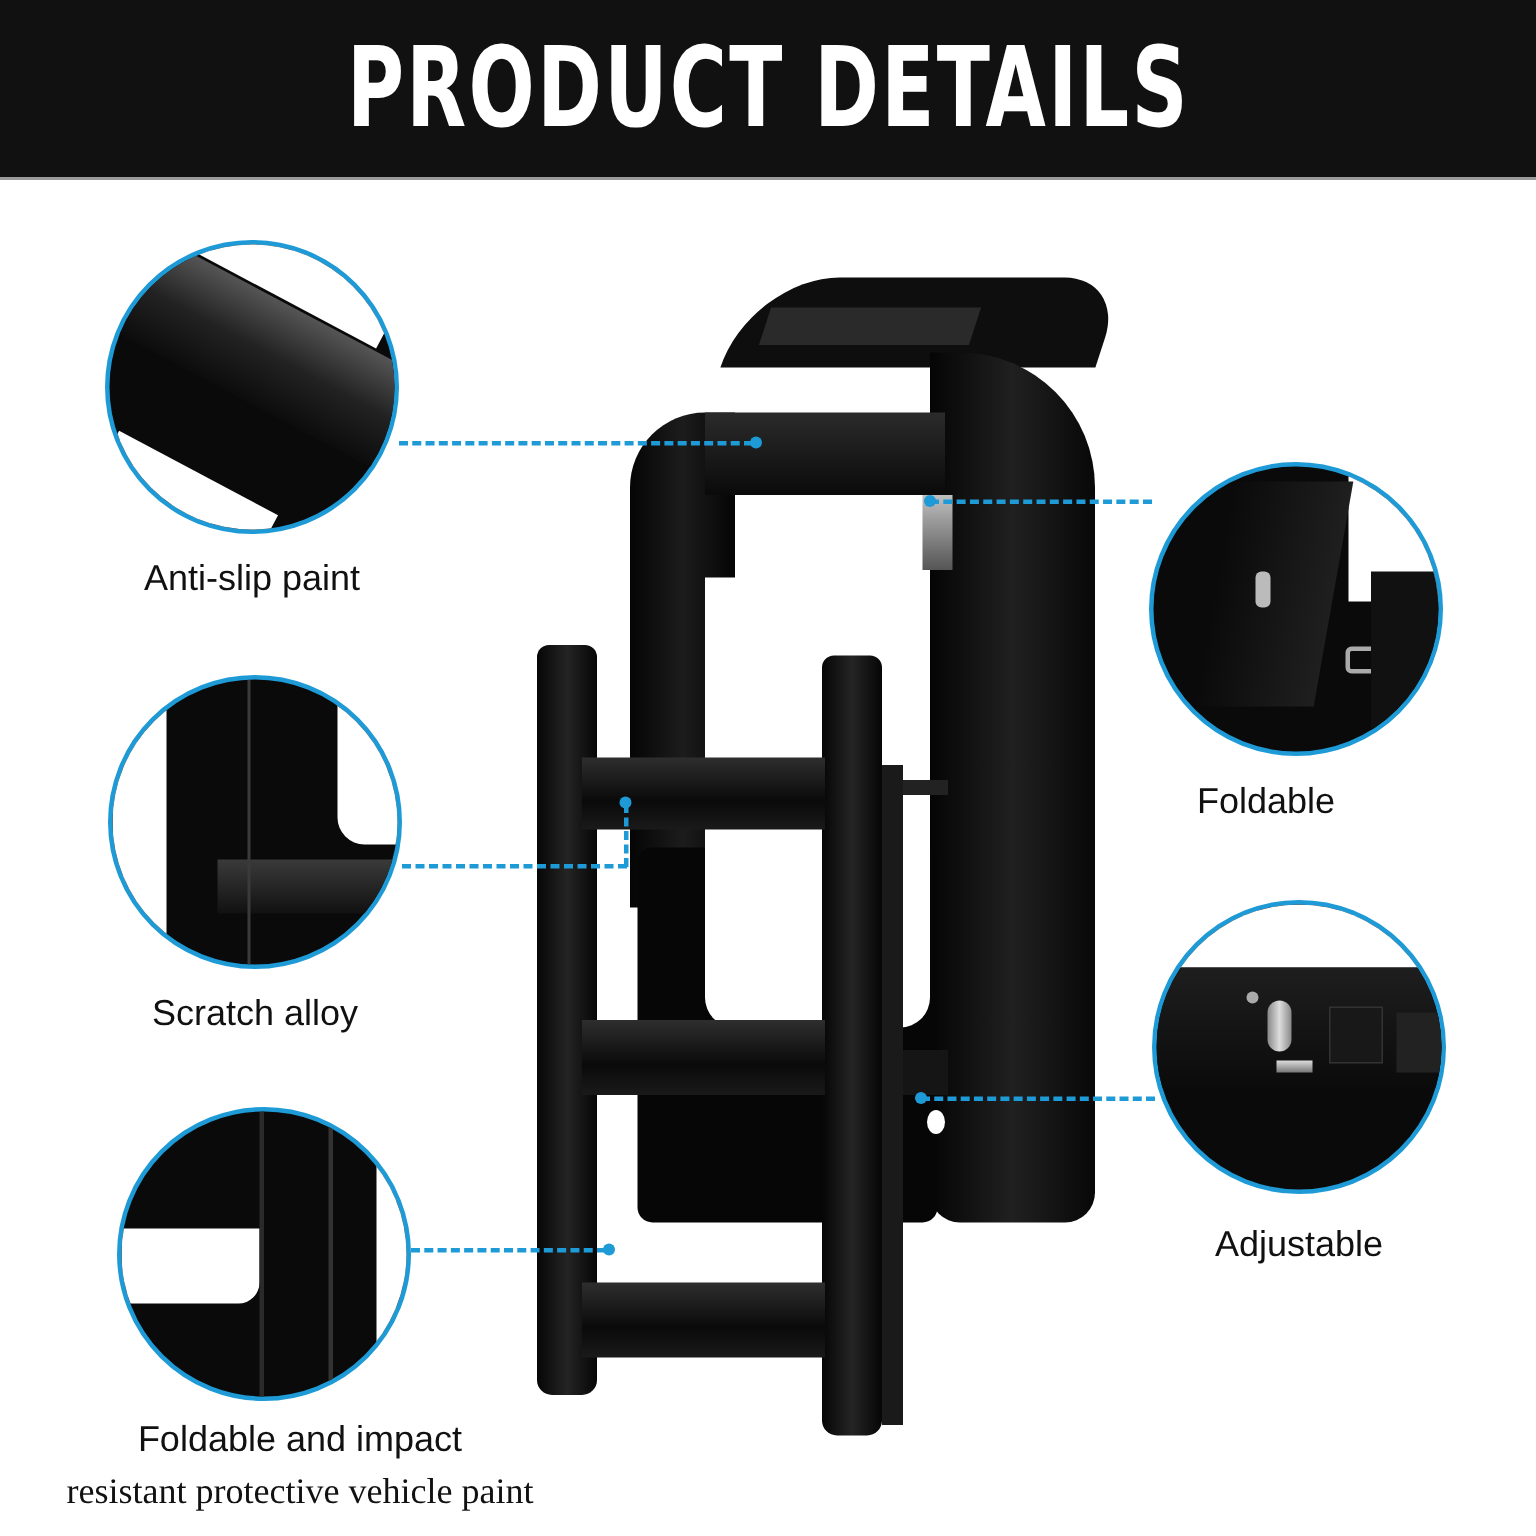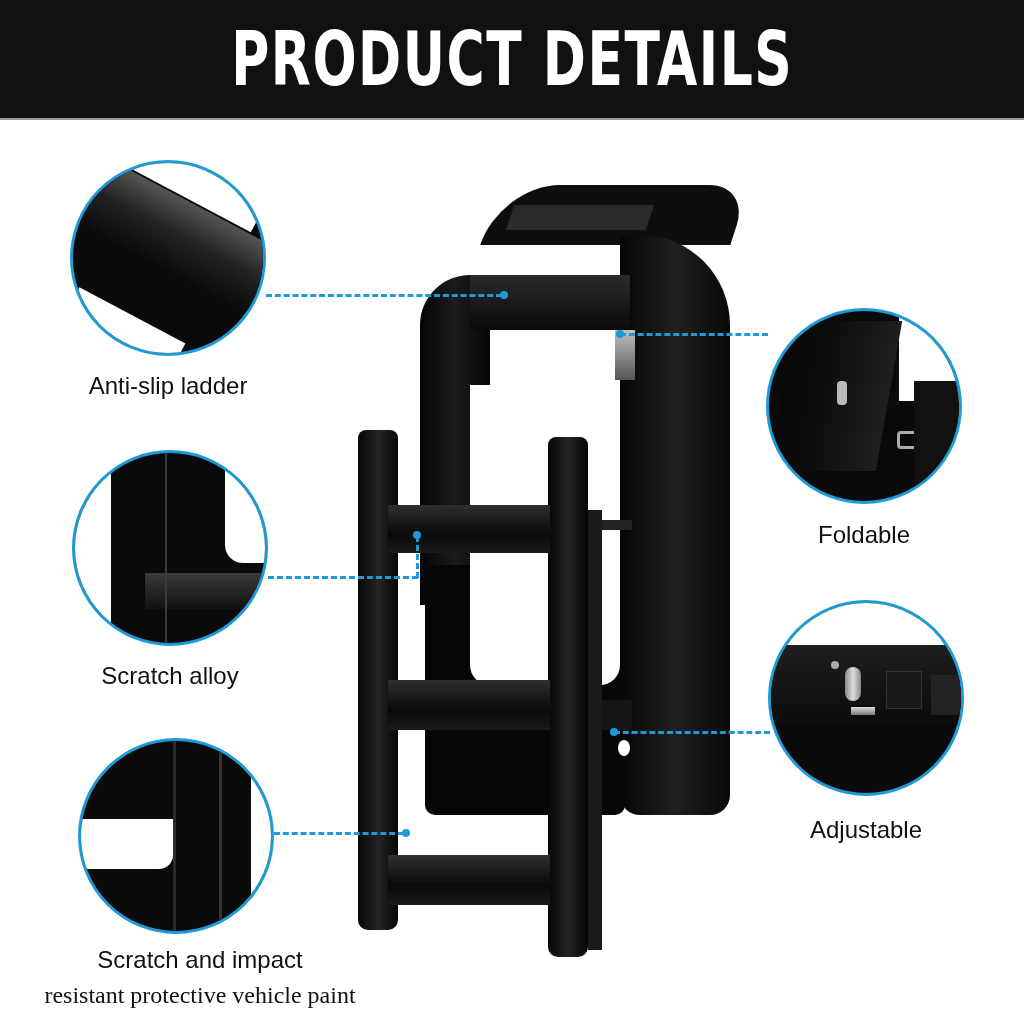--- a/index.html
+++ b/index.html
@@ -49,54 +49,54 @@
   <div style="position:absolute;left:278px;top:565px;width:12px;height:16px;border-radius:50%;background:#fff;"></div>
 </div>
 
 <div class="circle" style="left:70px;top:160px;width:196px;height:196px;">
   <div style="position:absolute;left:-20px;top:40px;width:260px;height:70px;background:linear-gradient(180deg,#555,#222 50%,#0c0c0c);transform:rotate(28deg);"></div>
   <div style="position:absolute;left:40px;top:-20px;width:160px;height:55px;background:#fff;transform:rotate(28deg);"></div>
   <div style="position:absolute;left:-10px;top:150px;width:120px;height:40px;background:#fff;transform:rotate(28deg);"></div>
 </div>
 <div class="dash" style="left:266px;top:294px;width:236px;"></div>
 <div class="dot" style="left:500px;top:291px;"></div>
-<div class="label" style="left:70px;top:372px;width:196px;">Anti-slip ladder</div>
+<div class="label" style="left:70px;top:372px;width:196px;">Anti-slip paint</div>
 
 <div class="circle" style="left:72px;top:450px;width:196px;height:196px;">
   <div style="position:absolute;left:0;top:0;width:36px;height:196px;background:#fff;"></div>
   <div style="position:absolute;left:150px;top:0;width:46px;height:110px;background:#fff;border-radius:0 0 0 18px;"></div>
   <div style="position:absolute;left:70px;top:120px;width:130px;height:36px;background:linear-gradient(180deg,#3a3a3a,#111);"></div>
   <div style="position:absolute;left:90px;top:0;width:2px;height:196px;background:#3a3a3a;"></div>
 </div>
 <div class="dash" style="left:268px;top:576px;width:150px;"></div>
 <div class="vdash" style="left:416px;top:536px;height:42px;"></div>
 <div class="dot" style="left:413px;top:531px;"></div>
 <div class="label" style="left:72px;top:662px;width:196px;">Scratch alloy</div>
 
 <div class="circle" style="left:78px;top:738px;width:196px;height:196px;">
   <div style="position:absolute;left:0;top:78px;width:92px;height:50px;background:#fff;border-radius:0 0 14px 0;"></div>
   <div style="position:absolute;left:92px;top:0;width:3px;height:196px;background:#2a2a2a;"></div>
   <div style="position:absolute;left:138px;top:0;width:3px;height:196px;background:#333;"></div>
   <div style="position:absolute;left:170px;top:0;width:30px;height:196px;background:#fff;"></div>
 </div>
 <div class="dash" style="left:274px;top:832px;width:130px;"></div>
 <div class="dot" style="left:402px;top:829px;"></div>
-<div class="label" style="left:0;top:946px;width:400px;">Scratch and impact</div>
+<div class="label" style="left:0;top:946px;width:400px;">Foldable and impact</div>
 <div class="label" style="left:0;top:982px;width:400px;font-family:Liberation Serif, serif;">resistant protective vehicle paint</div>
 
 <div class="circle" style="left:766px;top:308px;width:196px;height:196px;">
   <div style="position:absolute;left:130px;top:0;width:66px;height:90px;background:#fff;"></div>
   <div style="position:absolute;left:40px;top:10px;width:80px;height:150px;background:linear-gradient(90deg,#0a0a0a,#1f1f1f);transform:skewX(-10deg);"></div>
   <div style="position:absolute;left:68px;top:70px;width:10px;height:24px;background:#bbb;border-radius:4px;"></div>
   <div style="position:absolute;left:128px;top:120px;width:16px;height:12px;border:3px solid #aaa;border-radius:4px;"></div>
   <div style="position:absolute;left:145px;top:70px;width:45px;height:120px;background:#111;"></div>
 </div>
 <div class="dash" style="left:620px;top:333px;width:148px;"></div>
 <div class="dot" style="left:616px;top:330px;"></div>
-<div class="label" style="left:766px;top:521px;width:196px;">Foldable</div>
+<div class="label" style="left:746px;top:521px;width:196px;">Foldable</div>
 
 <div class="circle" style="left:768px;top:600px;width:196px;height:196px;">
   <div style="position:absolute;left:0;top:0;width:196px;height:42px;background:#fff;"></div>
   <div style="position:absolute;left:0;top:42px;width:196px;height:80px;background:linear-gradient(180deg,#1e1e1e,#0b0b0b);"></div>
   <div style="position:absolute;left:74px;top:64px;width:16px;height:34px;border-radius:8px;background:linear-gradient(90deg,#888,#ddd,#888);"></div>
   <div style="position:absolute;left:60px;top:58px;width:8px;height:8px;border-radius:50%;background:#aaa;"></div>
   <div style="position:absolute;left:80px;top:104px;width:24px;height:8px;background:linear-gradient(180deg,#ddd,#777);"></div>
   <div style="position:absolute;left:115px;top:68px;width:34px;height:36px;background:#181818;border:1px solid #333;"></div>
   <div style="position:absolute;left:160px;top:72px;width:36px;height:40px;background:#222;"></div>
 </div>

